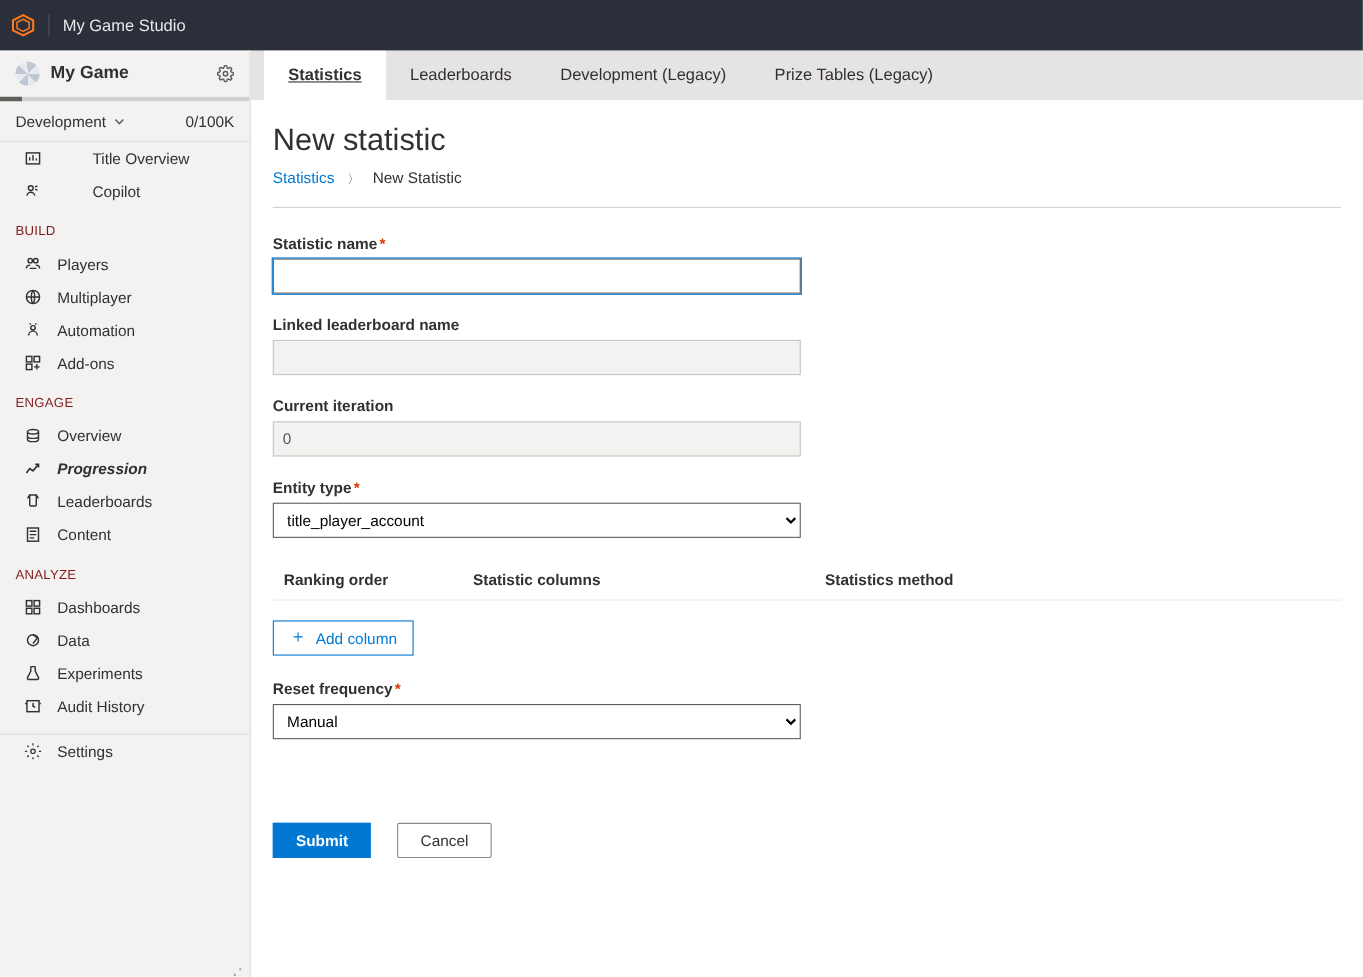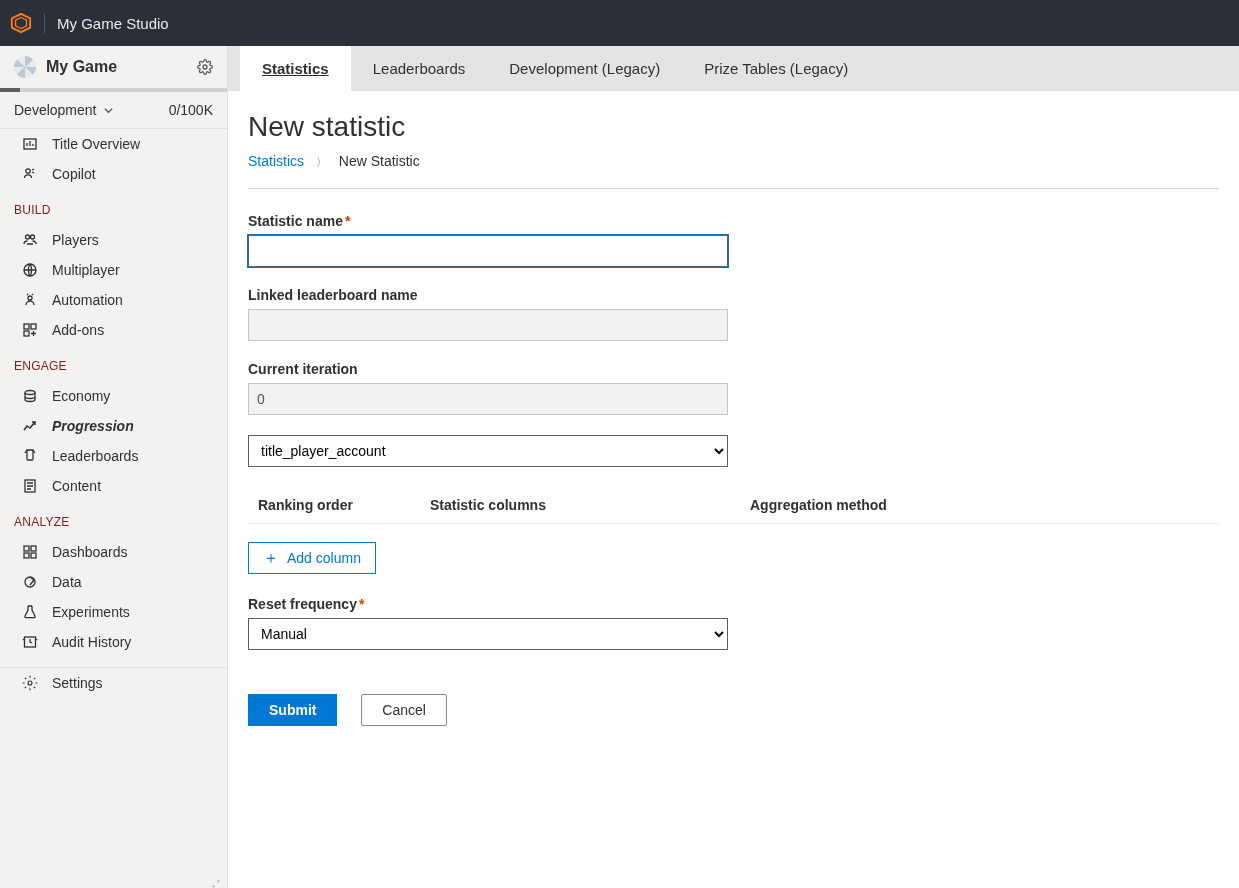--- a/index.html
+++ b/index.html
@@ -18,21 +18,21 @@
   .progressbar { height: 4px; background: #d2d0ce; }
   .progressbar > div { width: 9%; height: 100%; background: #605e5c; }
   .envrow { display: flex; align-items: center; justify-content: space-between; padding: 10px 14px; border-bottom: 1px solid #e1dfdd; }
   .envrow .env { display: flex; align-items: center; cursor: pointer; }
   .envrow .env .chev { margin-left: 6px; color: #605e5c; font-size: 11px; }
   .envrow .count { color: #323130; }
   .navsection .sechead { padding: 14px 14px 8px; font-size: 12px; letter-spacing: .02em; color: #7f1d1d; }
   .navitem { display: flex; align-items: center; padding: 7px 14px 7px 22px; cursor: pointer; color: #323130; }
   .navitem .nicon { width: 16px; height: 16px; margin-right: 14px; display: inline-flex; align-items: center; justify-content: center; color: #323130; }
   .navitem.active { font-weight: 600; font-style: italic; }
-  .flatlist .navitem { padding-left: 22px; }
+  .flatlist .navitem { padding-left: 22px; gap: 32px; }
   .settingsblock { margin-top: 10px; border-top: 1px solid #e1dfdd; }
   .drag-handle { position: absolute; right: 6px; bottom: 4px; color: #a19f9d; font-size: 15px; }
   
   .main { flex: 1; display: flex; flex-direction: column; overflow-y: auto; }
   .tabs { display: flex; background: #e6e4e2; padding-left: 12px; }
   .tab { padding: 14px 22px; cursor: pointer; color: #323130; font-size: 15px; }
   .tab.active { background: #fff; text-decoration: underline; font-weight: 600; }
   .content { padding: 20px 20px 30px 20px; }
   h1 { font-weight: 400; font-size: 28px; margin-bottom: 10px; }
   .breadcrumb { font-size: 14px; margin-bottom: 18px; }
@@ -46,21 +46,21 @@
   .textinput.focused { outline: 1px solid #0078d4; }
   .textinput[disabled] { background: #f3f2f1; border: 1px solid #c8c6c4; color: #555; }
   .colhead { display: flex; padding: 10px 0 10px 10px; border-bottom: 1px solid #edebe9; font-weight: 600; margin-top: 6px; }
   .colhead > div:nth-child(1){ width: 172px; }
   .colhead > div:nth-child(2){ width: 320px; }
   .colhead > div:nth-child(3){ flex: 1; }
   .addbtn { margin: 18px 0 22px; display: inline-flex; align-items: center; height: 32px; padding: 0 14px; border: 1px solid #0078d4; color: #0078d4; background: #fff; cursor: pointer; font-size: 14px; }
   .addbtn .plus { margin-right: 8px; font-size: 16px; line-height: 1; font-weight: 300; }
   .btnrow { margin-top: 44px; }
   .btn-primary { background: #0078d4; color: #fff; border: 1px solid #0078d4; padding: 7px 20px; font-weight: 600; cursor: pointer; font-size: 14px; }
-  .btn-secondary { background: #fff; color: #323130; border: 1px solid #8a8886; padding: 7px 20px; cursor: pointer; font-size: 14px; margin-left: 20px; border-radius: 2px; }
+  .btn-secondary { background: #fff; color: #323130; border: 1px solid #8a8886; padding: 7px 20px; cursor: pointer; font-size: 14px; margin-left: 20px; border-radius: 2px; margin-top: 32px; }
   svg { display: block; }
 </style>
 </head>
 <body>
 
 <div class="topbar">
   <span class="logo">
     <svg width="22" height="22" viewBox="0 0 24 24">
         <polygon points="12,2 22,7 22,17 12,22 2,17 2,7" fill="none" stroke="#ff7a1a" stroke-width="2"></polygon>
         <polygon points="12,6 18,9 18,15 12,18 6,15 6,9" fill="none" stroke="#ff7a1a" stroke-width="1.5"></polygon>
@@ -165,21 +165,21 @@
         </div>
         <div class="navsection">
           <div class="sechead">ENGAGE</div>
           <div class="navitem">
             <span class="nicon">
               <svg width="16" height="16" viewBox="0 0 16 16" fill="none" stroke="currentColor" stroke-width="1.3">
                 <ellipse cx="8" cy="4.5" rx="5" ry="2"></ellipse>
                 <path d="M3 4.5v4c0 1.1 2.2 2 5 2s5-.9 5-2v-4M3 8.5v3c0 1.1 2.2 2 5 2s5-.9 5-2v-3"></path>
               </svg>
             </span>
-            <span>Economy</span>
+            <span>Overview</span>
           </div>
           <div class="navitem active">
             <span class="nicon">
               <svg width="16" height="16" viewBox="0 0 16 16" fill="none" stroke="currentColor" stroke-width="1.5">
                 <path d="M2 12l3-4 3 2 5-6"></path>
                 <path d="M10 4h3v3"></path>
               </svg>
             </span>
             <span>Progression</span>
           </div>
@@ -285,27 +285,28 @@
         <label>Linked leaderboard name</label>
         <input class="textinput" type="text" disabled="" value="" style="">
       </div>
 
       <div class="field">
         <label>Current iteration</label>
         <input class="textinput" type="text" disabled="" value="0" style="">
       </div>
 
       <div class="field">
+        <label><span>Entity type</span><span class="req">*</span></label>
         <select id="entity-select"><option>title_player_account</option></select>
       </div>
 
       <div class="colhead">
         <div>Ranking order</div>
         <div>Statistic columns</div>
-        <div>Aggregation method</div>
+        <div>Statistics method</div>
       </div>
 
       <button class="addbtn">
         <span class="plus">＋</span>
         <span>Add column</span>
       </button>
 
       <div class="field">
         <label><span>Reset frequency</span><span class="req">*</span></label>
         <select id="reset-select"><option>Manual</option></select>

